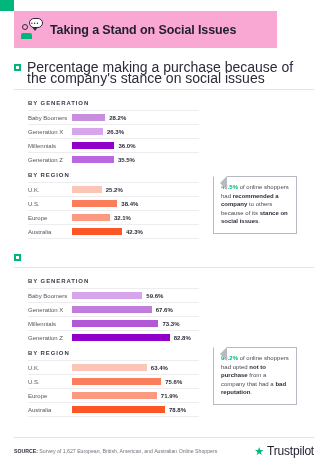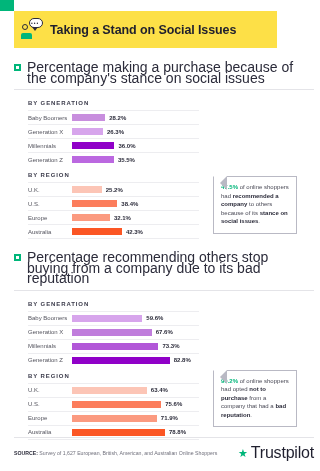--- a/index.html
+++ b/index.html
@@ -10,21 +10,21 @@
     color:#2b2b3a;
     overflow:hidden;
     position:relative;
   }
   .corner-accent{
     position:absolute;left:0;top:0;width:14px;height:11px;background:#00b67a;
   }
   
   .header{
     position:absolute;left:14px;top:11px;width:263px;height:37px;
-    background:#fde047;
+    background:#f9a8d4;
     display:flex;align-items:center;
   }
   .header-icon{
     width:26px;height:26px;margin-left:6px;margin-right:4px;
     position:relative;flex:0 0 auto;
   }
   .header-icon .head{
     position:absolute;left:2px;top:7px;width:6px;height:6px;border-radius:50%;
     border:1.6px solid #2b2b3a;box-sizing:border-box;
   }
@@ -101,21 +101,21 @@
   
   .footer-rule{position:absolute;left:14px;top:437px;width:300px;height:1px;background:#e4e4e8;}
   .footer{
     position:absolute;left:14px;top:444px;width:300px;
     display:flex;align-items:center;justify-content:space-between;
   }
   .source{font-size:5.2px;color:#70707c;}
   .source b{color:#2b2b3a;font-weight:bold;}
   .tp{display:flex;align-items:center;}
   .tp-star{color:#00b67a;font-size:11px;line-height:11px;margin-right:3px;}
-  .tp-name{font-size:16px;color:#1f1f2e;letter-spacing:-0.2px;}
+  .tp-name{font-size:12px;color:#1f1f2e;letter-spacing:-0.2px;}
 </style>
 </head>
 <body>
 
 <div class="corner-accent"></div>
 
 <div class="header">
   <div class="header-icon">
     <div class="bubble"></div>
     <div class="dots">•••</div>
@@ -194,21 +194,20 @@
       </div>
     <div class="callout-wrap">
       <div class="callout" id="callout-1"><span class="hl">47.5%</span><span> of online shoppers had </span><b>recommended a company</b><span> to others because of its </span><b>stance on social issues</b><span>.</span></div>
     </div>
   </div>
 </div>
 
 <div class="section" id="section-2">
   <div class="section-head">
     <div class="sq"></div>
-    <div class="section-title">Percentage recommending others stop buying from a company due to its bad reputation</div>
   </div>
   <div class="rule"></div>
   <div class="body-row">
     <div class="charts">
         <div class="group-label">BY GENERATION</div>
         <div class="bar-row">
           <div class="bar-label">Baby Boomers</div>
           <div class="bar-track">
             <div class="bar" style="width: 70.328px; background: rgb(215, 165, 236);"></div>
             <div class="bar-val">59.6%</div>

